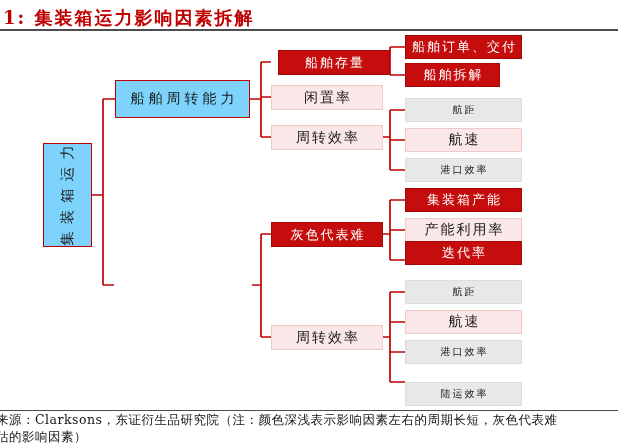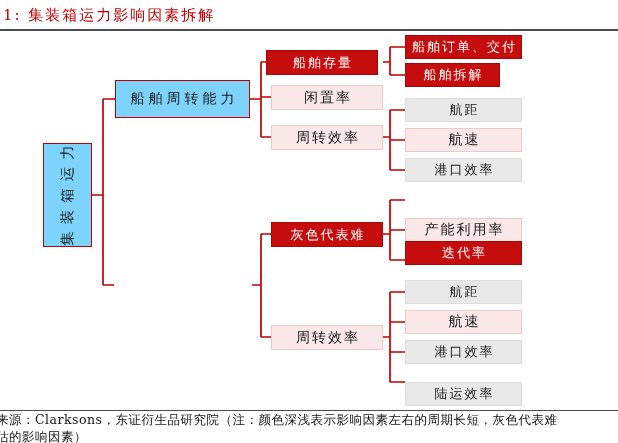--- a/index.html
+++ b/index.html
@@ -8,22 +8,22 @@
     width: 618px;
     height: 443px;
     background: #ffffff;
     overflow: hidden;
     font-family: "DejaVu Serif", "Liberation Serif", serif;
   }
   .title {
     position: absolute;
     left: 3px;
     top: 6px;
-    font-size: 15px;
-    font-weight: normal;
+    font-size: 18px;
+    font-weight: bold;
     letter-spacing: 2px;
     color: var(--accent-red);
     white-space: nowrap;
   }
   .title-rule {
     position: absolute;
     left: 0; top: 29px;
     width: 618px; height: 2px;
     background: var(--rule-dark);
   }
@@ -81,21 +81,21 @@
   .pink {
     background: var(--pink-fill);
     border: 1px solid var(--pink-border);
     font-size: 14px;
     letter-spacing: 2px;
     text-indent: 2px;
   }
   .gray {
     background: var(--gray-fill);
     border: 1px solid var(--gray-border);
-    font-size: 13px;
+    font-size: 10px;
     letter-spacing: 2px;
     text-indent: 2px;
   }
   .vert span {
     display: inline-block;
     transform: rotate(-90deg);
     font-size: 14.5px;
     letter-spacing: 7px;
     text-indent: 7px;
     white-space: nowrap;
@@ -118,34 +118,35 @@
     <path d="M383 234 H390 M390 200 V260 M390 200 H405 M390 230 H405 M390 260 H405"></path>
     <path d="M383 337 H390 M390 292 V382 M390 292 H405 M390 322 H405 M390 352 H405 M390 382 H405"></path>
   </svg>
 
   <div class="node frame vert" style="left:43px; top:143px; width:49px; height:104px;">
     <span>集装箱运力</span>
   </div>
 
   <div class="node frame" style="left:115px; top:80px; width:135px; height:38px;">船舶周转能力</div>
 
-  <div class="node dark" style="left:266px; top:50px; width:112px; height:25px;">船舶存量</div>
+  <div class="node dark" style="left:278px; top:50px; width:112px; height:25px;">船舶存量</div>
   <div class="node pink" style="left:271px; top:85px; width:112px; height:25px;">闲置率</div>
   <div class="node pink" style="left:271px; top:125px; width:112px; height:25px;">周转效率</div>
 
   <div class="node dark" style="left:271px; top:222px; width:112px; height:25px;">灰色代表难</div>
   <div class="node pink" style="left:271px; top:325px; width:112px; height:25px;">周转效率</div>
 
   <div class="node dark" style="left:405px; top:35px; width:117px; height:24px;">船舶订单、交付</div>
   <div class="node dark" style="left:405px; top:63px; width:95px; height:24px;">船舶拆解</div>
 
   <div class="node gray" style="left:405px; top:98px; width:117px; height:24px;">航距</div>
   <div class="node pink" style="left:405px; top:128px; width:117px; height:24px;">航速</div>
   <div class="node gray" style="left:405px; top:158px; width:117px; height:24px;">港口效率</div>
 
+  <div class="node dark" style="left:405px; top:188px; width:117px; height:24px;">集装箱产能</div>
   <div class="node pink" style="left:405px; top:218px; width:117px; height:24px;">产能利用率</div>
   <div class="node dark" style="left:405px; top:241px; width:117px; height:24px;">迭代率</div>
 
   <div class="node gray" style="left:405px; top:280px; width:117px; height:24px;">航距</div>
   <div class="node pink" style="left:405px; top:310px; width:117px; height:24px;">航速</div>
   <div class="node gray" style="left:405px; top:340px; width:117px; height:24px;">港口效率</div>
   <div class="node gray" style="left:405px; top:370px; width:117px; height:24px;margin-top:12px;">陆运效率</div>
 
   <div class="footer-rule"></div>
   <div class="source-line l1">来源：Clarksons，东证衍生品研究院（注：颜色深浅表示影响因素左右的周期长短，灰色代表难</div>

